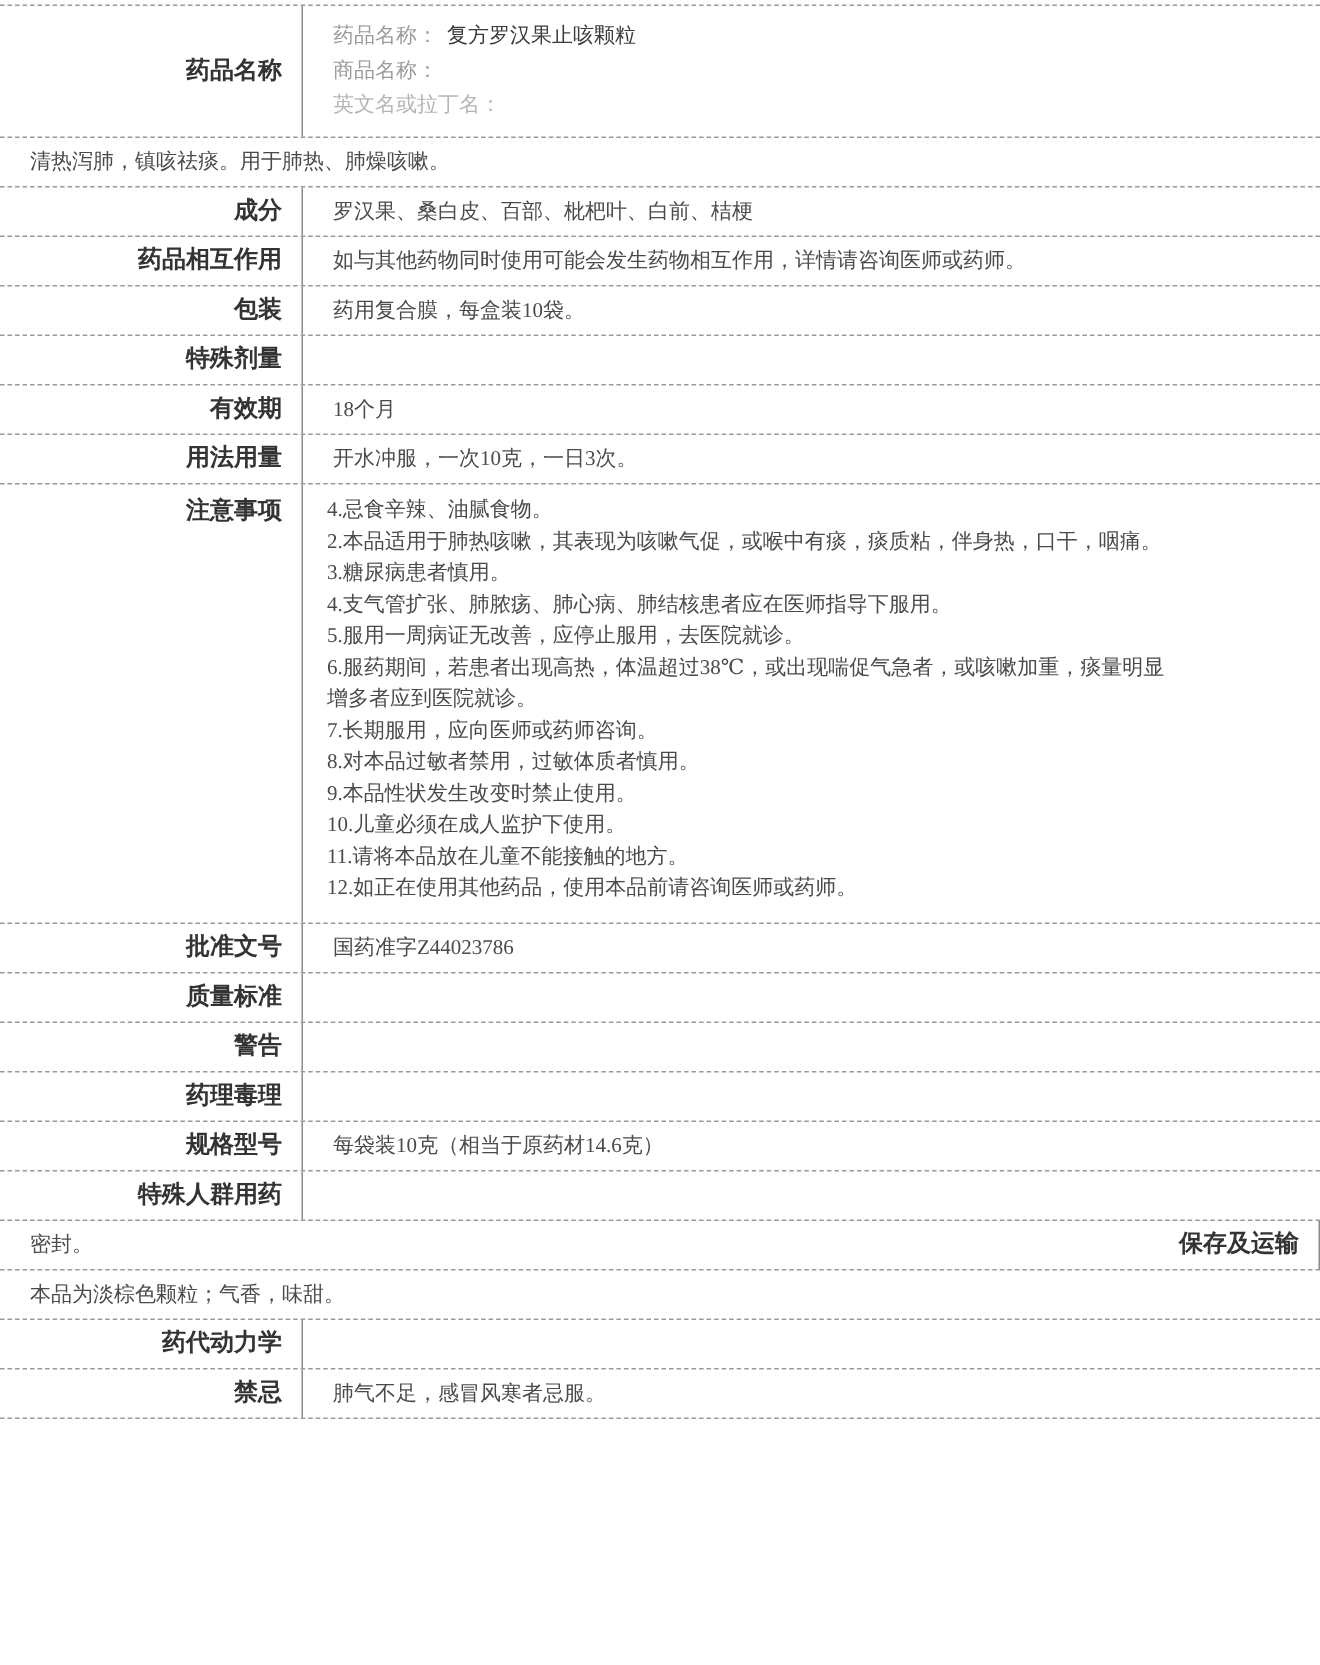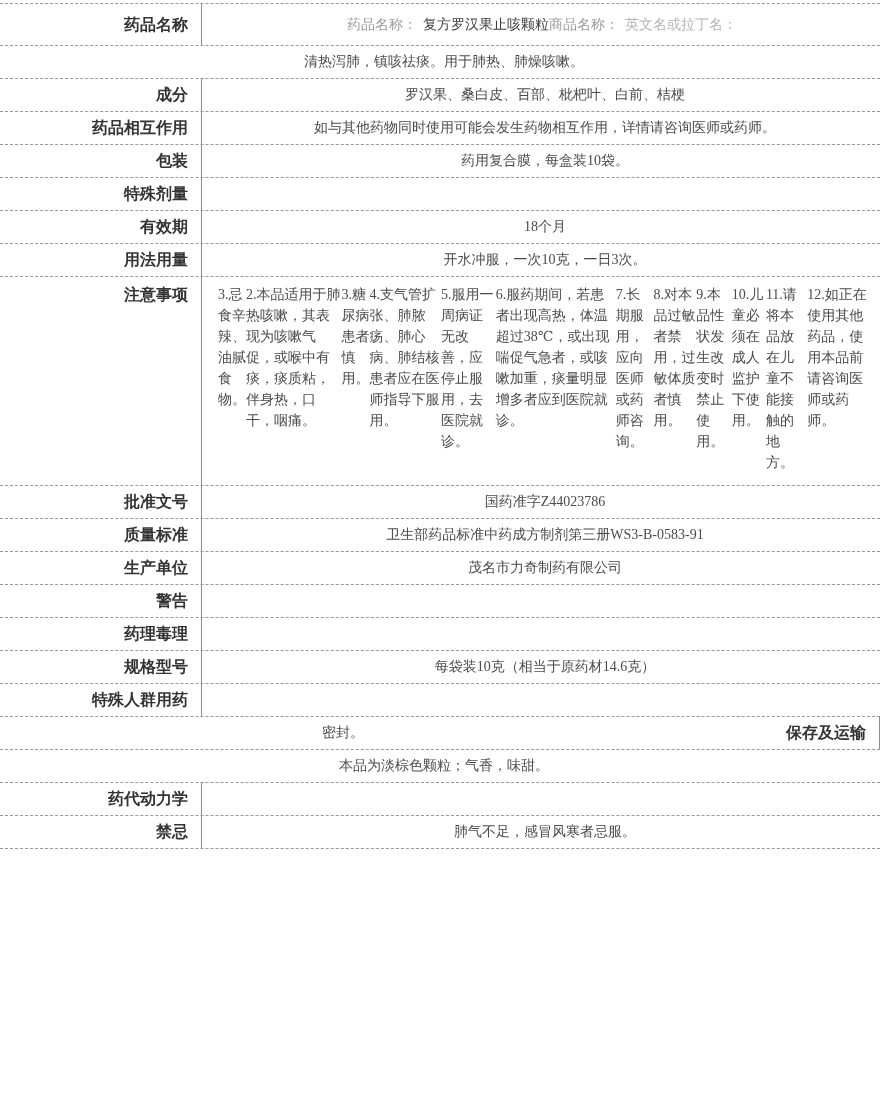--- a/index.html
+++ b/index.html
@@ -46,21 +46,21 @@
     justify-content: flex-end;
     min-height: 32px;
     line-height: 20px;
   }
   .cell.value {
     flex: 1 1 auto;
     padding: 6px 12px 6px 20px;
     font-size: 14px;
     color: var(--value-color);
     display: flex;
-    flex-direction: row;
+    flex-direction: column;
     justify-content: center;
     min-height: 32px;
     line-height: 19px;
   }
   
   .row.row-name .cell.value {
     justify-content: center;
     padding-top: 9px;
     padding-bottom: 9px;
   }
@@ -129,21 +129,21 @@
   </div>
 
   <div class="row">
     <div class="cell label">用法用量</div>
     <div class="cell value">开水冲服，一次10克，一日3次。</div>
   </div>
 
   <div class="row row-notes">
     <div class="cell label">注意事项</div>
     <div class="cell value">
-          <div class="note-line">3.忌食辛辣、油腻食物。</div>
+          <div class="note-line">4.忌食辛辣、油腻食物。</div>
           <div class="note-line">2.本品适用于肺热咳嗽，其表现为咳嗽气促，或喉中有痰，痰质粘，伴身热，口干，咽痛。</div>
           <div class="note-line">3.糖尿病患者慎用。</div>
           <div class="note-line">4.支气管扩张、肺脓疡、肺心病、肺结核患者应在医师指导下服用。</div>
           <div class="note-line">5.服用一周病证无改善，应停止服用，去医院就诊。</div>
           <div class="note-line">6.服药期间，若患者出现高热，体温超过38℃，或出现喘促气急者，或咳嗽加重，痰量明显增多者应到医院就诊。</div>
           <div class="note-line">7.长期服用，应向医师或药师咨询。</div>
           <div class="note-line">8.对本品过敏者禁用，过敏体质者慎用。</div>
           <div class="note-line">9.本品性状发生改变时禁止使用。</div>
           <div class="note-line">10.儿童必须在成人监护下使用。</div>
           <div class="note-line">11.请将本品放在儿童不能接触的地方。</div>
@@ -151,27 +151,22 @@
         </div>
   </div>
 
   <div class="row">
     <div class="cell label">批准文号</div>
     <div class="cell value">国药准字Z44023786</div>
   </div>
 
   <div class="row">
     <div class="cell label">质量标准</div>
-    <div class="cell value">卫生部药品标准中药成方制剂第三册WS3-B-0583-91</div>
-  </div>
-
-  <div class="row">
-    <div class="cell label">生产单位</div>
-    <div class="cell value">茂名市力奇制药有限公司</div>
-  </div>
+  </div>
+
 
   <div class="row">
     <div class="cell label">警告</div>
     <div class="cell value"></div>
   </div>
 
   <div class="row">
     <div class="cell label">药理毒理</div>
     <div class="cell value"></div>
   </div>

